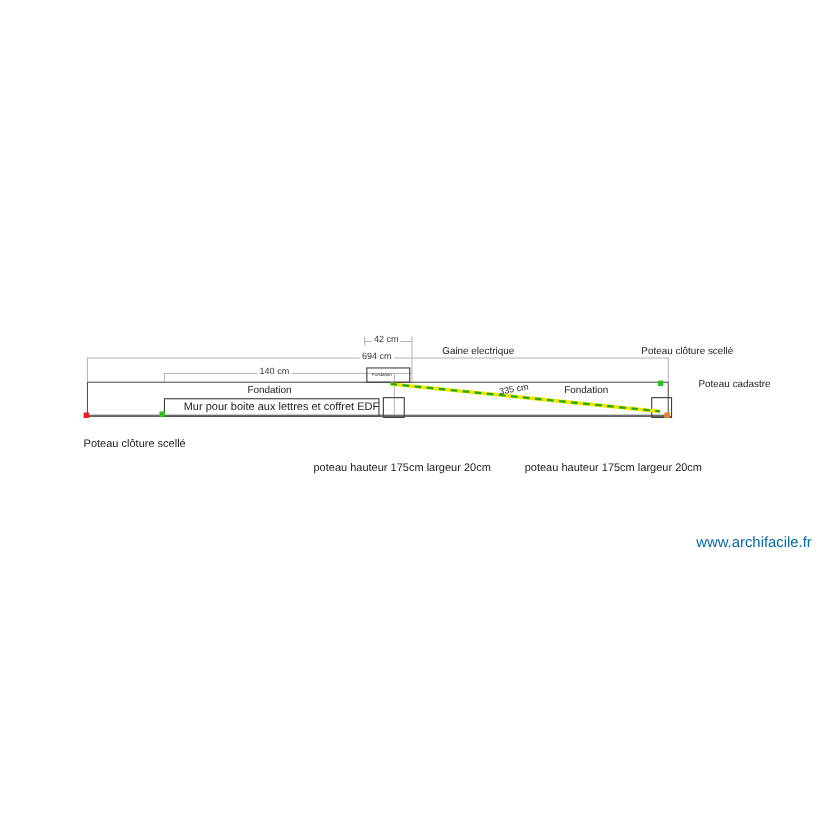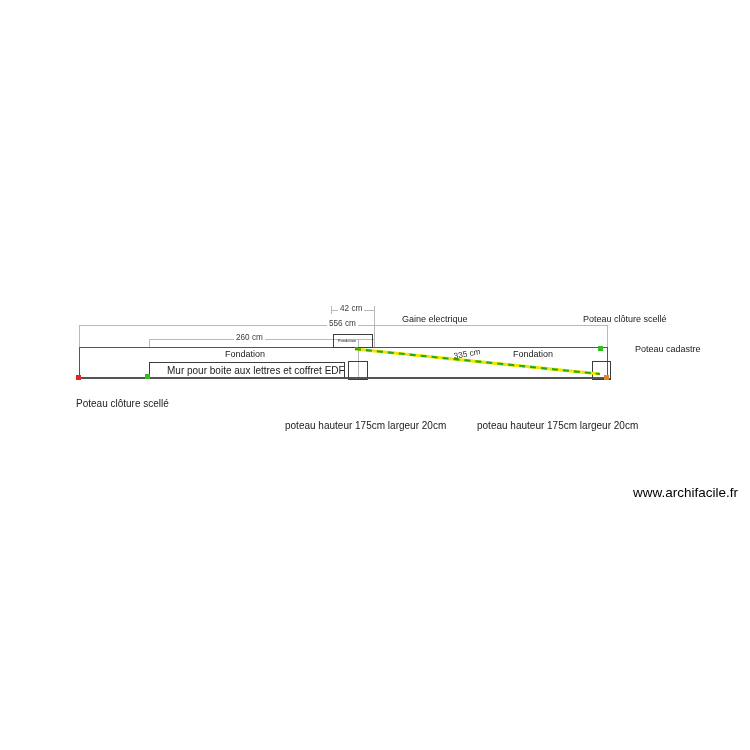--- a/index.html
+++ b/index.html
@@ -54,21 +54,21 @@
     transform: rotate(-9.5deg);
     transform-origin: left center;
   }
 
   
   #watermark {
     position: absolute;
     right: 12px;
     top: 485px;
     font-size: 13.5px;
-    color: #000000;
+    color: #0369a1;
     font-family: "Liberation Sans", sans-serif;
     white-space: nowrap;
     text-align: right;
   }
 
   
   .rect {
     position: absolute;
     box-sizing: border-box;
     background: transparent;
@@ -116,26 +116,26 @@
 <div id="canvas">
 
   <div class="hline" style="left:331px; top:310px; width:44px;"></div>
   <div class="vline" style="left:331px; top:306px; height:8px;"></div>
   <div class="vline" style="left:374px; top:306px; height:8px;"></div>
   <div class="dim-txt" style="left:338px; top:305px;">42 cm</div>
 
   <div class="hline" style="left:79px; top:325px; width:295px;"></div>
   <div class="vline" style="left:79px; top:325px; height:22px;"></div>
   <div class="vline" style="left:374px; top:314px; height:33px;"></div>
-  <div class="dim-txt" style="left:327px; top:320px;">556 cm</div>
+  <div class="dim-txt" style="left:327px; top:320px;">694 cm</div>
 
   <div class="hline" style="left:149px; top:339px; width:225px;"></div>
   <div class="vline" style="left:149px; top:339px; height:8px;"></div>
   <div class="vline" style="left:358px; top:339px; height:38px;"></div>
-  <div class="dim-txt" style="left:234px; top:334px;">260 cm</div>
+  <div class="dim-txt" style="left:234px; top:334px;">140 cm</div>
 
   <div class="hline" style="left:375px; top:325px; width:0px;"></div>
 
   <div class="hline" style="left:374px; top:325px; width:234px;"></div>
   <div class="vline" style="left:607px; top:325px; height:22px;"></div>
 
   <div class="rect outline" style="left:79px; top:347px; width:529px; height:31px;"></div>
 
   <div class="rect outline-dark" style="left:149px; top:362px; width:196px; height:17px;"></div>
 

